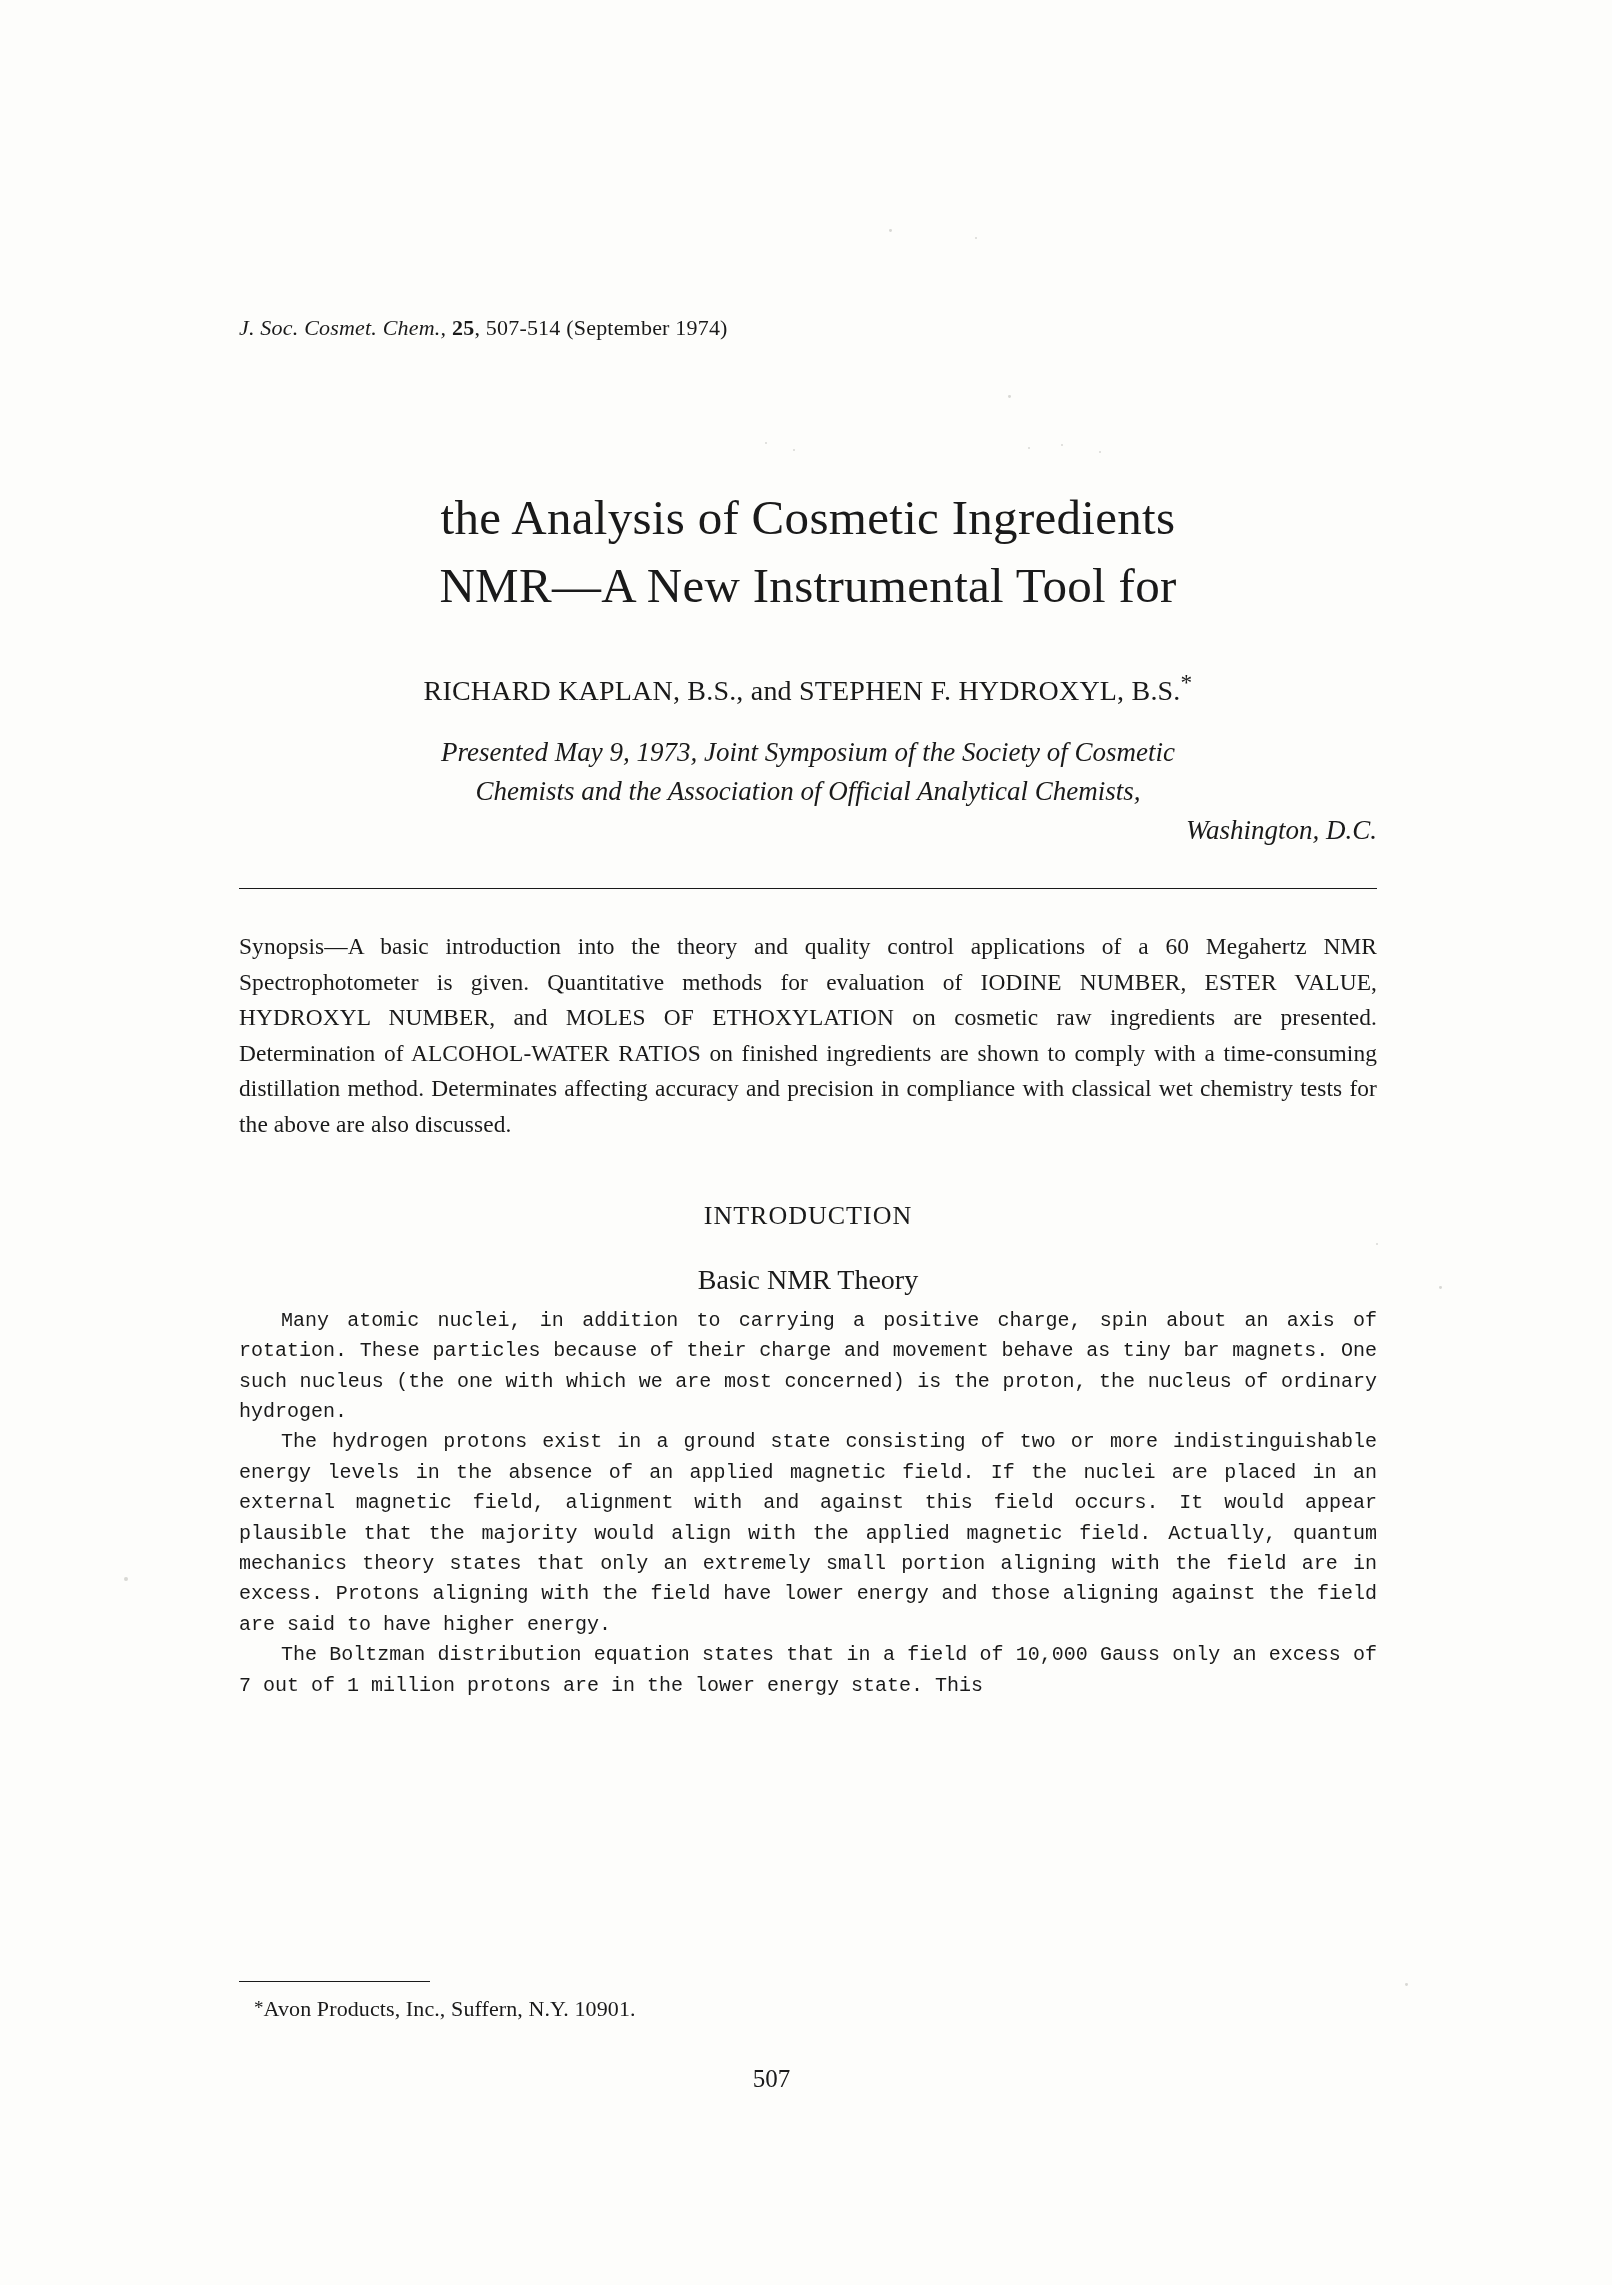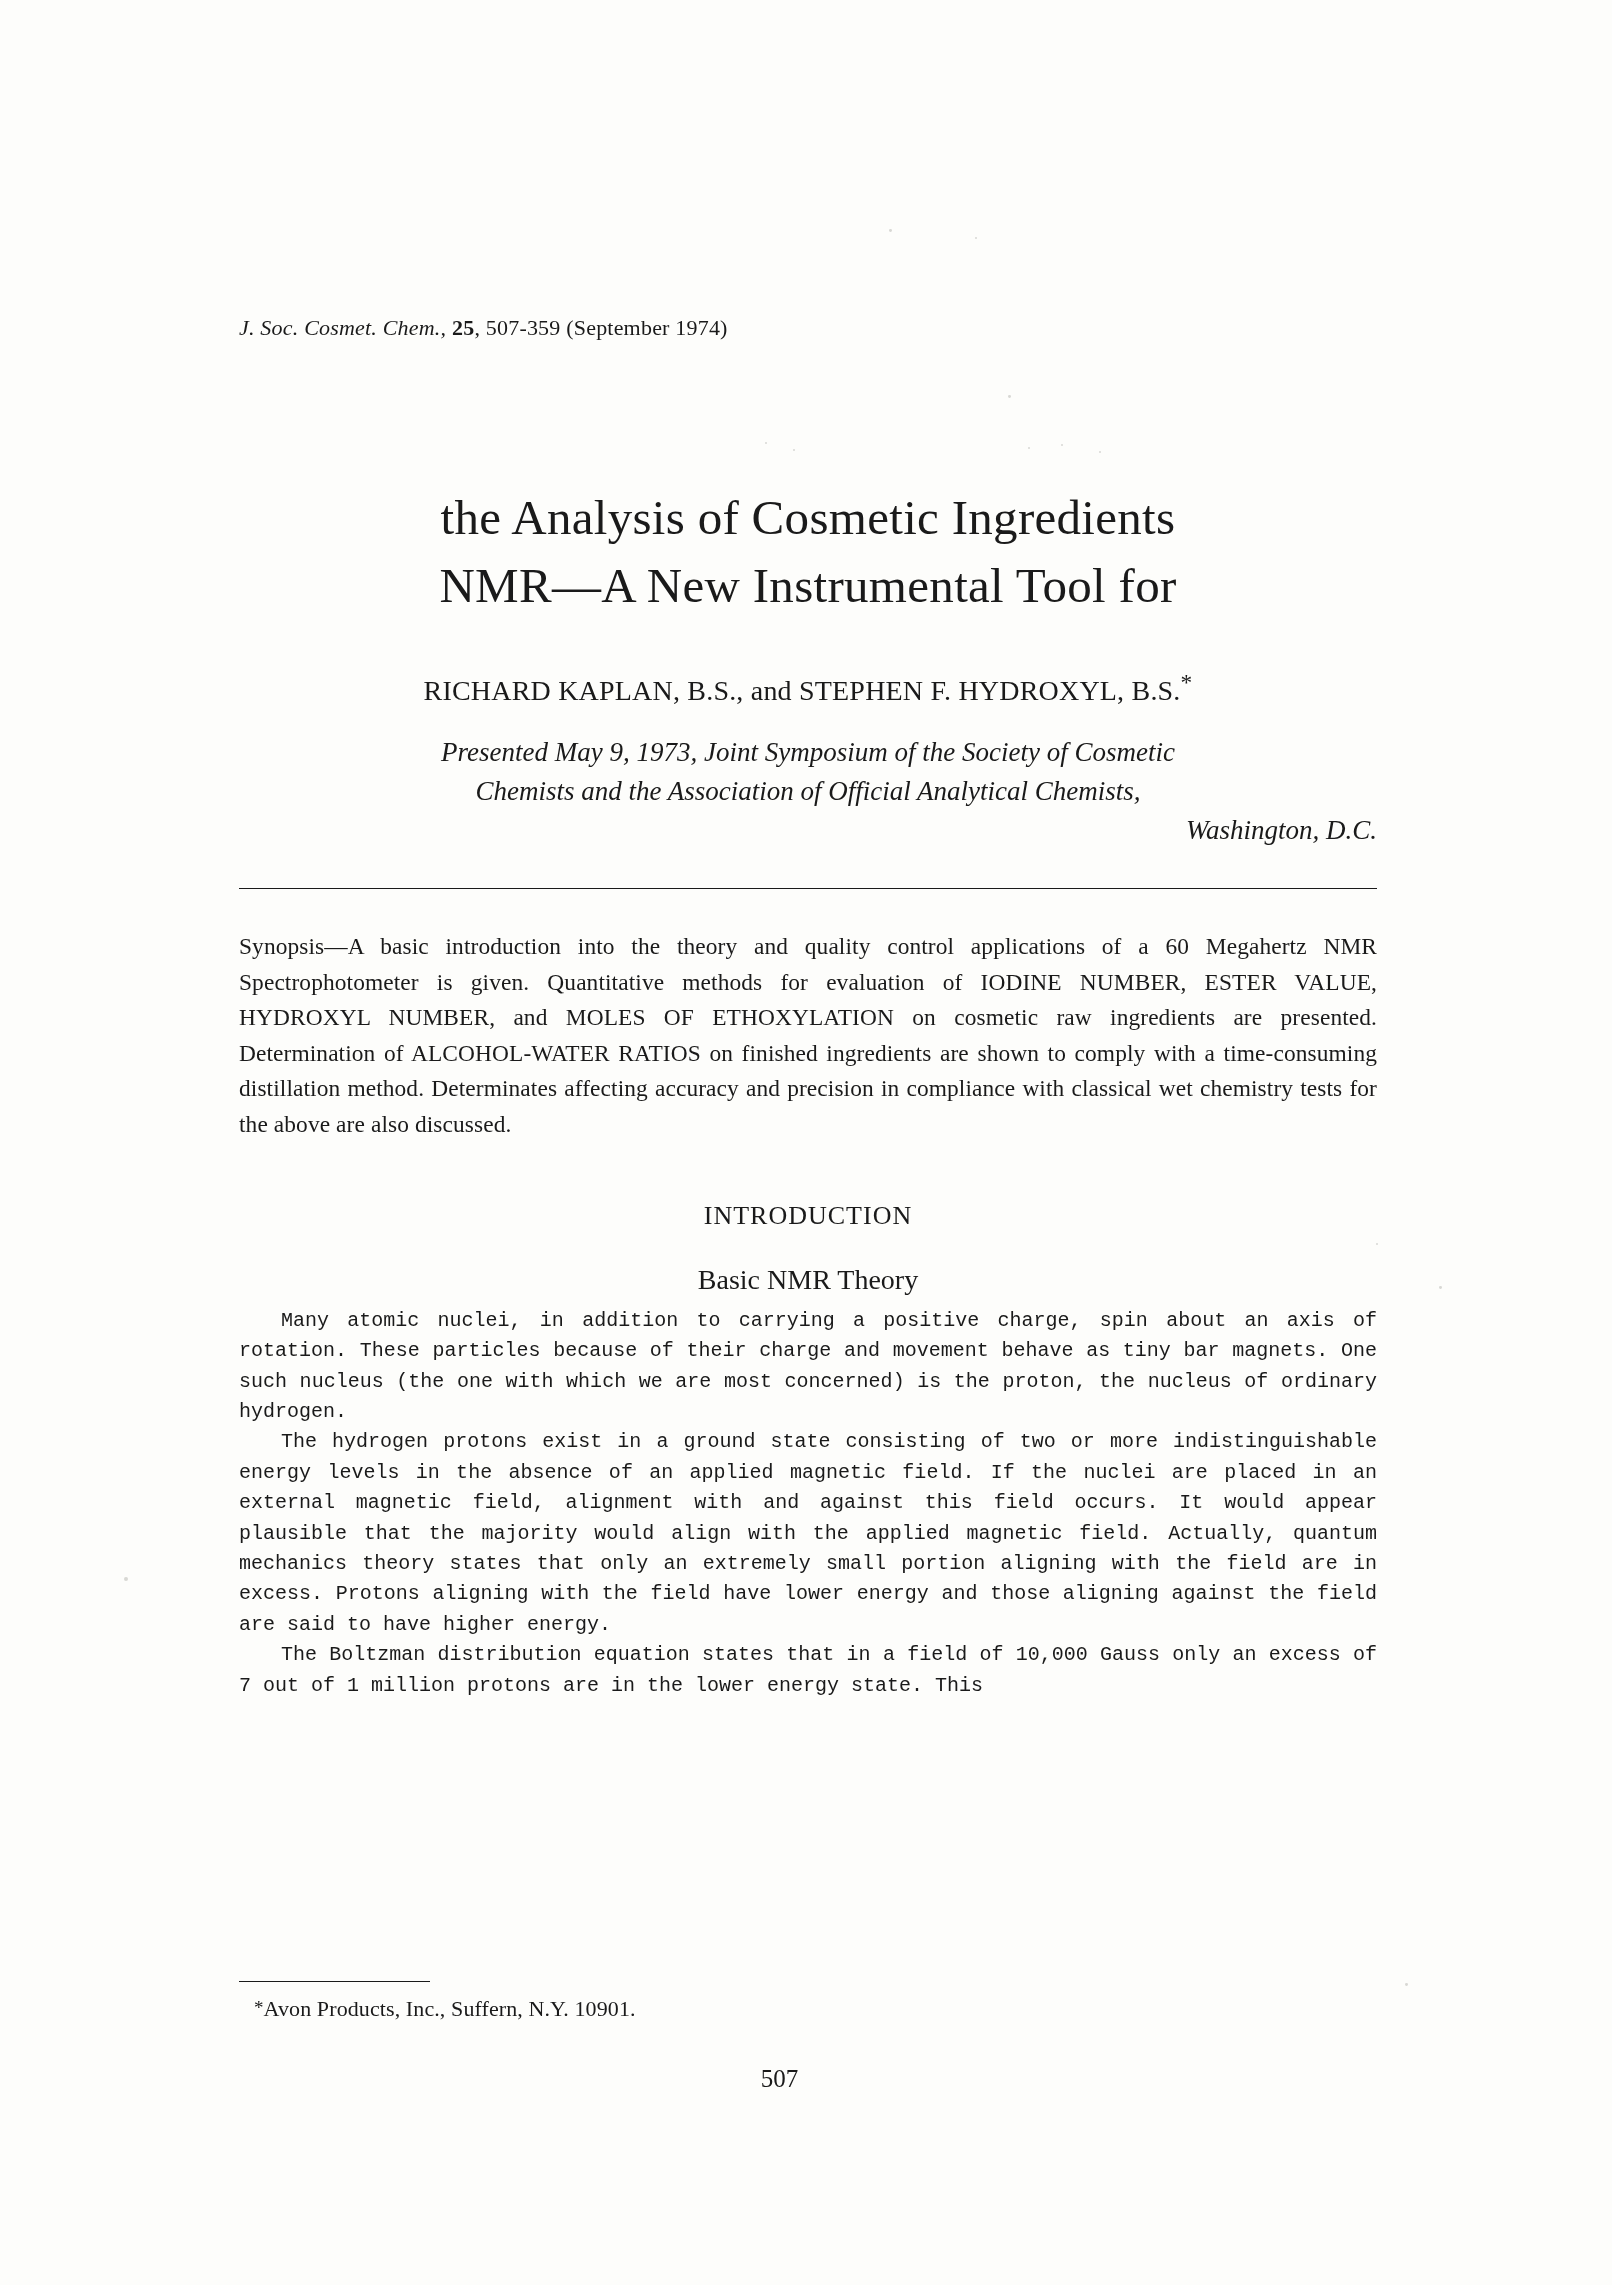--- a/index.html
+++ b/index.html
@@ -118,21 +118,21 @@
     position: absolute;
     left: 254px;
     top: 1996px;
     width: 1138px;
     font-size: 22px;
     letter-spacing: 0.1px;
   }
   .footnote .star { font-size: 19px; vertical-align: 1.9px; }
   .page-number {
     position: absolute;
-    left: 8px;
+    left: 0;
     top: 2065px;
     width: 1543px;
     text-align: center;
     font-size: 25px;
   }
   .speck {
     position: absolute;
     background: #b9b9b4;
     border-radius: 50%;
     opacity: 0.55;
@@ -154,21 +154,21 @@
   <div class="speck" style="left:124px;top:1577px;width:3.8px;height:3.8px;"></div>
   <div class="speck" style="left:1439px;top:1286px;width:2.9px;height:2.9px;"></div>
   <div class="speck" style="left:1405px;top:1983px;width:2.9px;height:2.9px;"></div>
   <div class="speck" style="left:1376px;top:1243px;width:1.9px;height:1.9px;"></div>
 
   <div class="content">
 
     <div class="journal-ref">
       <span class="ital">J. Soc. Cosmet. Chem.,</span>
       <span class="bold">25</span><span>,</span>
-      <span>507-359</span>
+      <span>507-514</span>
       <span>(September 1974)</span>
     </div>
 
     <h1 class="title">
       <span class="line">the Analysis of Cosmetic Ingredients</span>
       <span class="line">NMR—A New Instrumental Tool for</span>
     </h1>
 
     <div class="authors">
       <span>RICHARD KAPLAN, B.S., and STEPHEN F. HYDROXYL, B.S.</span><sup>*</sup>

